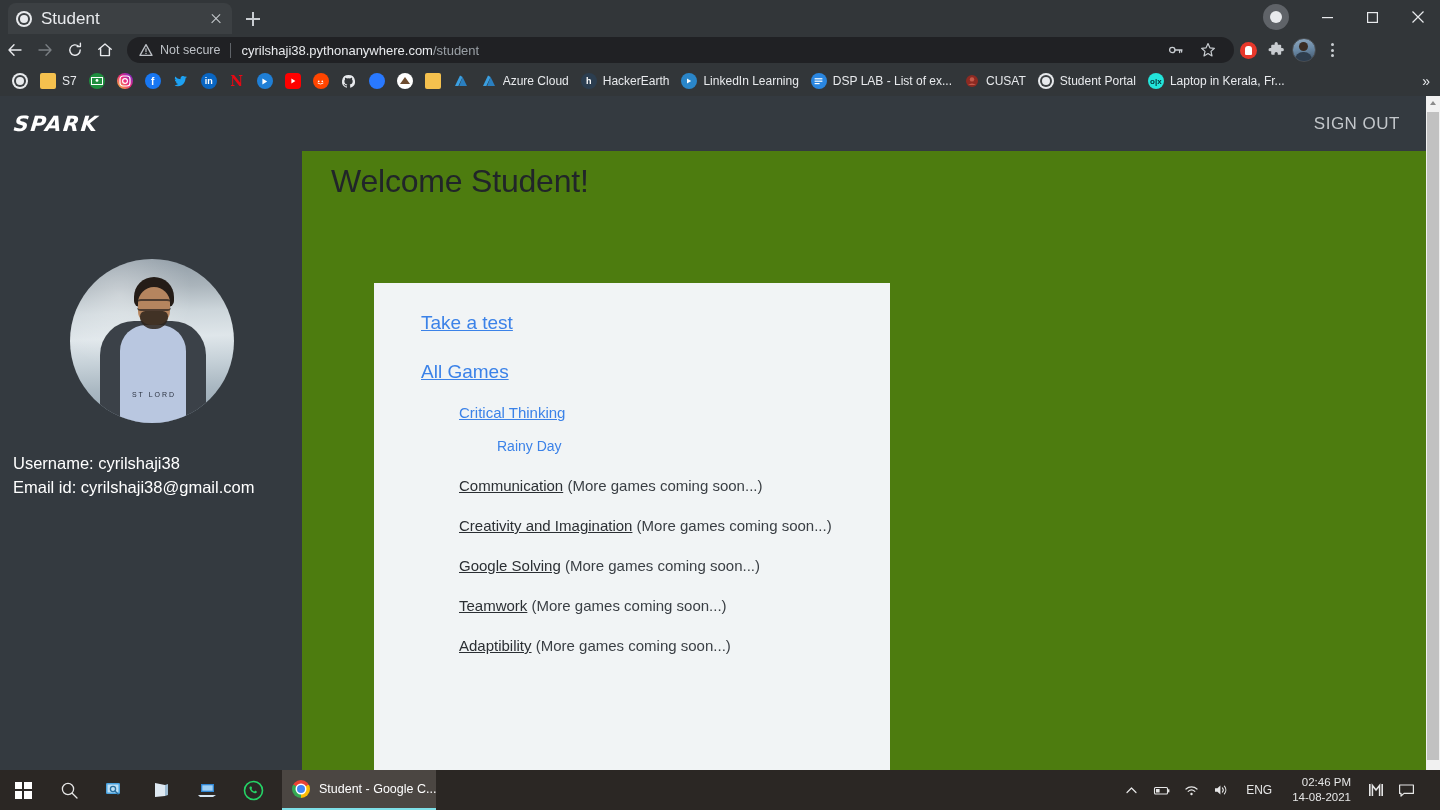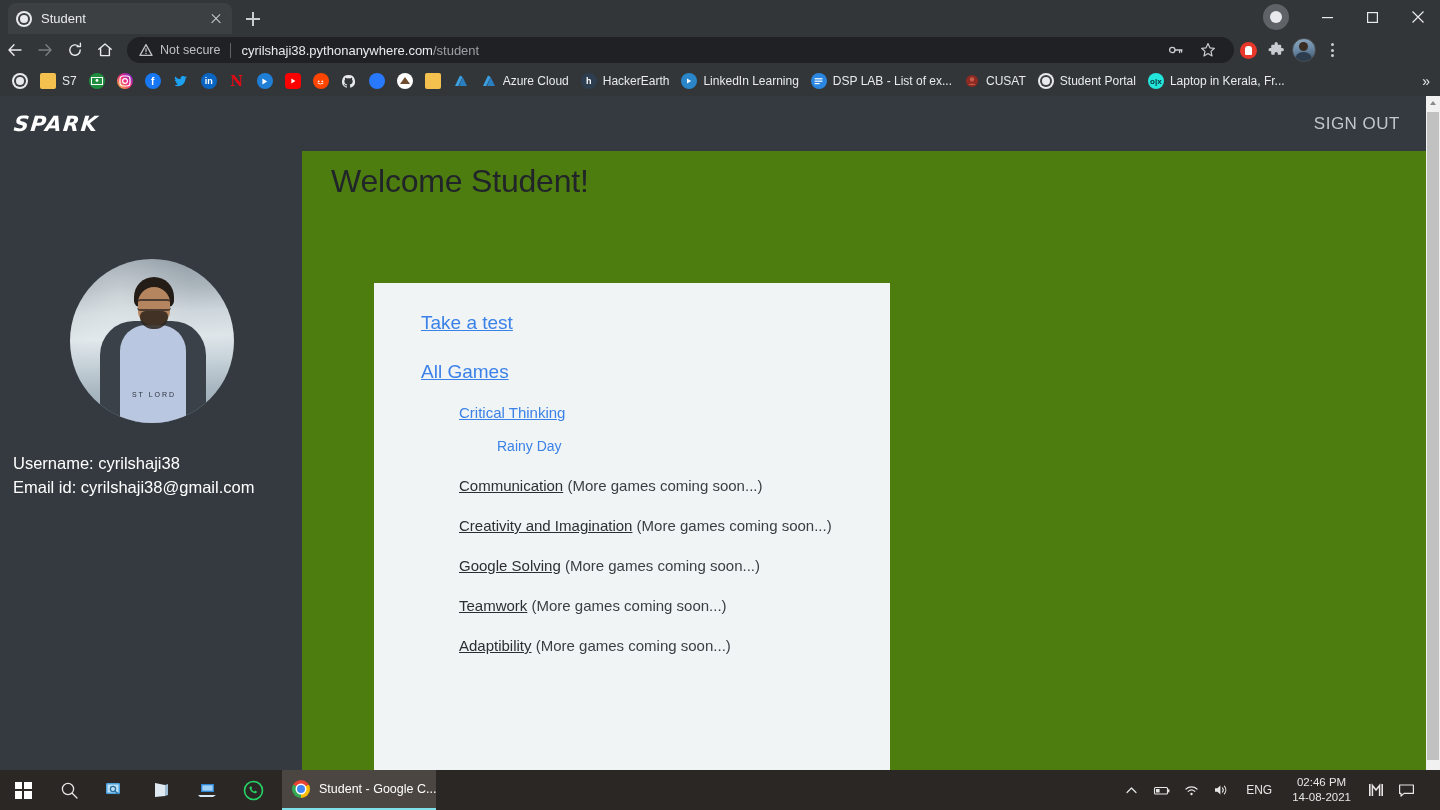--- a/index.html
+++ b/index.html
@@ -74,21 +74,21 @@
   .tab-favicon::after {
     content: "";
     position: absolute;
     left: 5px; top: 5px;
     width: 8px; height: 8px;
     border-radius: 50%;
     background: #e8eaed;
   }
   .tab-title {
     color: #e8eaed;
-    font-size: 13px;
+    font-size: 17px;
     flex: 1;
     white-space: nowrap;
     overflow: hidden;
   }
   .tab-close {
     width: 16px; height: 16px;
     position: relative;
     flex: none;
   }
   .tab-close::before, .tab-close::after {
@@ -587,21 +587,21 @@
   }
   .tray-lang {
     color: #e6e6e6;
     font-size: 12px;
     padding: 0 10px;
   }
   .clock {
     color: #e6e6e6;
     font-size: 11.5px;
     line-height: 15px;
-    text-align: center;
+    text-align: right;
     padding: 0 10px;
   }
   .chrome-ball {
     width: 18px; height: 18px;
     border-radius: 50%;
     background: conic-gradient(from -60deg, #ea4335 0deg 120deg, #fbbc05 120deg 240deg, #34a853 240deg 360deg);
     position: relative;
     flex: none;
   }
   .chrome-ball::after {

